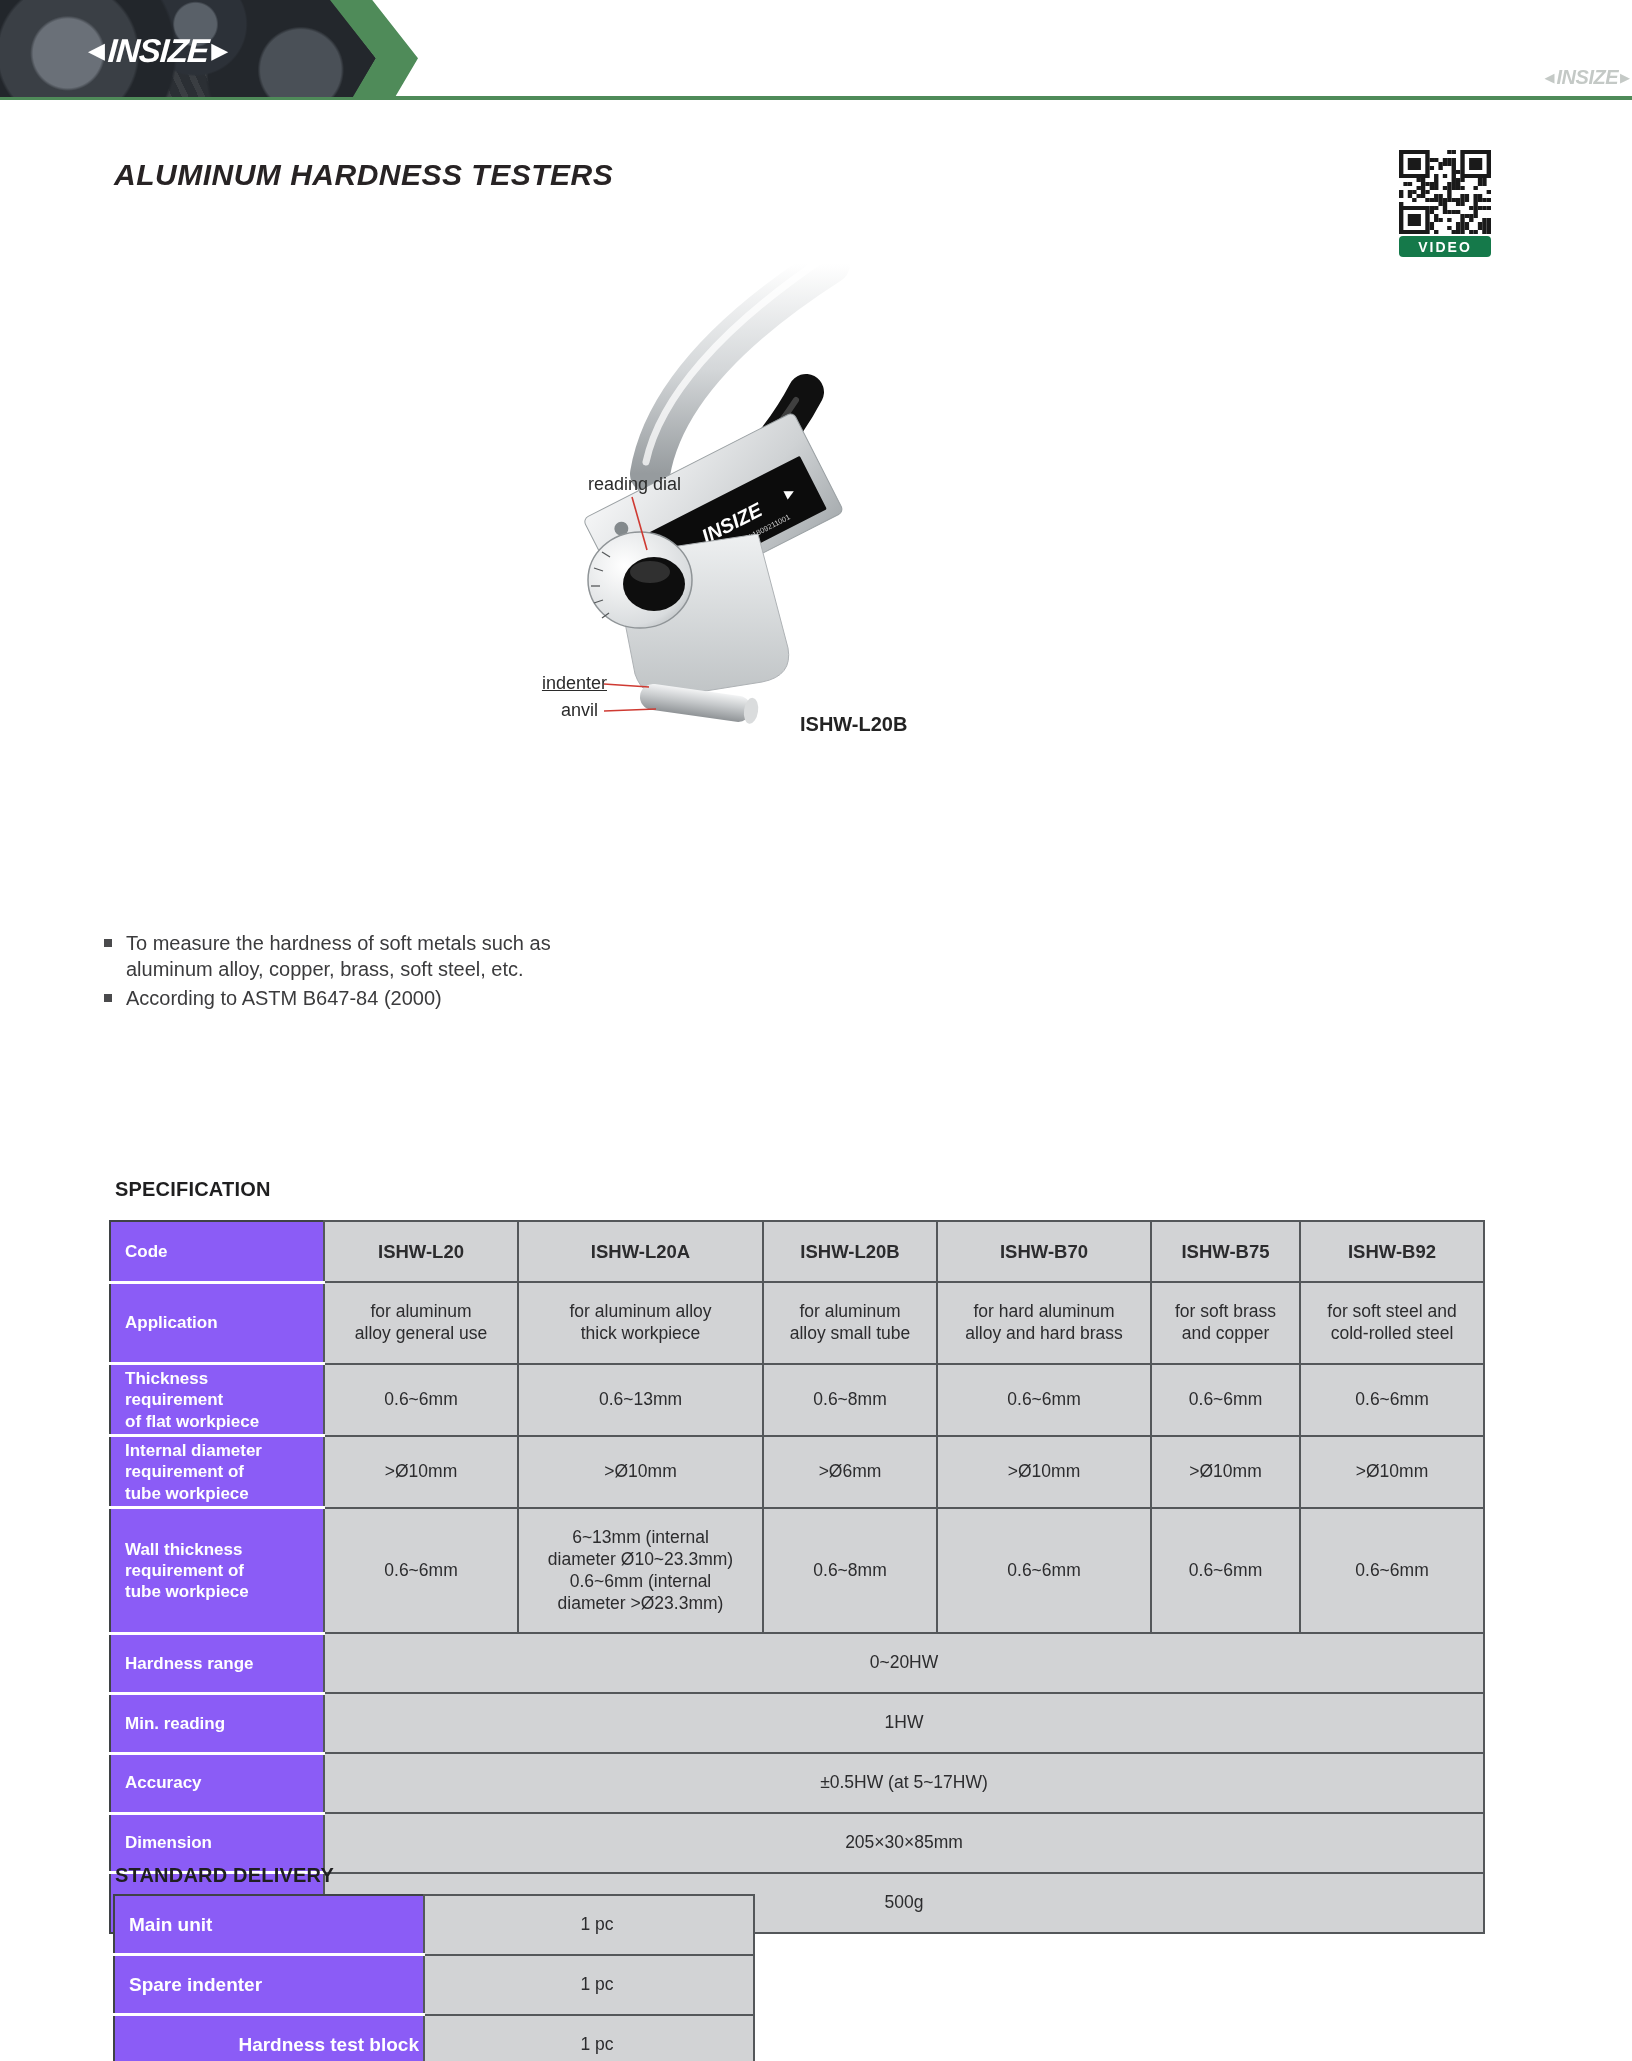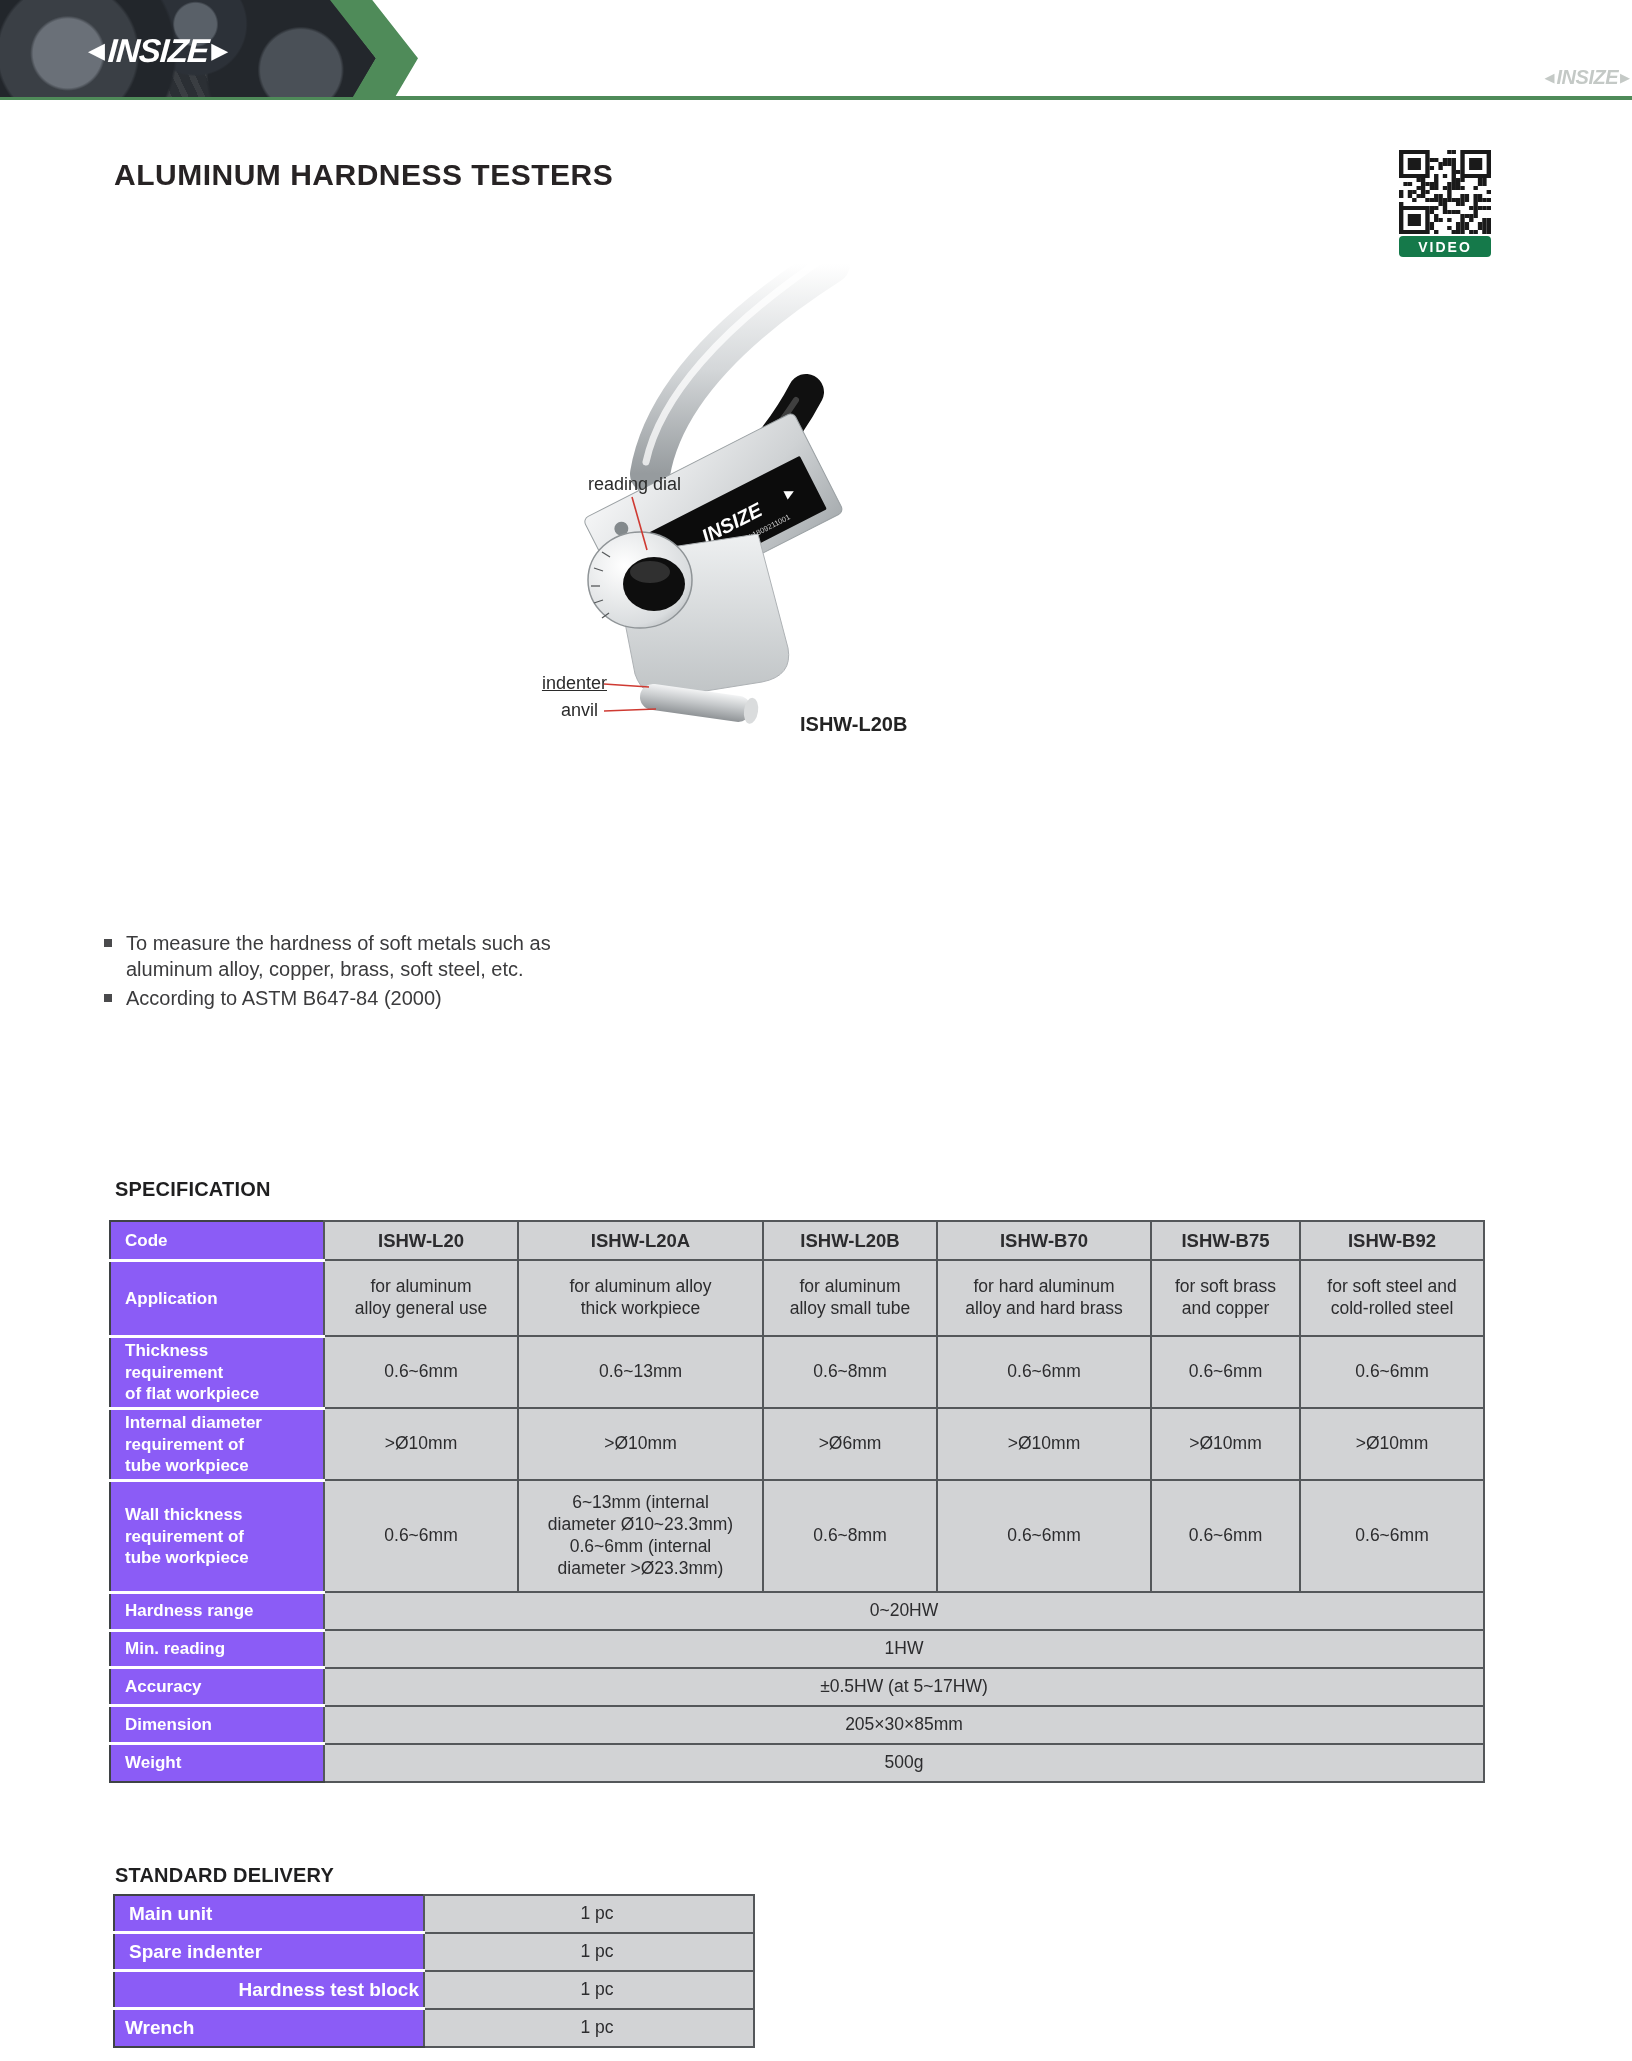--- a/index.html
+++ b/index.html
@@ -29,21 +29,21 @@
   }
   .brand-logo .arrow{font-size:22px;line-height:1;font-family:"DejaVu Sans",sans-serif;}
   .brand-logo .word{font-size:33px;letter-spacing:-1px;transform:skewX(-4deg);}
   .brand-watermark{
     position:absolute;left:1510px;top:66px;width:120px;display:flex;justify-content:flex-end;align-items:center;gap:2px;
     color:#c4c9c6;font-style:italic;font-weight:bold;z-index:1;
   }
   .brand-watermark .arrow{font-size:13px;font-family:"DejaVu Sans",sans-serif;}
   .brand-watermark .word{font-size:20px;letter-spacing:-0.5px;}
   
-  .page-title{position:absolute;left:114px;top:158px;font-size:30px;font-weight:bold;color:#272324;letter-spacing:.5px;}
+  .page-title{position:absolute;left:114px;top:158px;font-size:30px;font-weight:bold;color:#272324;letter-spacing:.5px;font-style:italic;}
   .qr-wrap{position:absolute;left:1399px;top:150px;width:92px;z-index:2;}
   .qr-wrap svg{display:block;width:92px;height:84px;background:#fff;}
   .video-badge{
     margin-top:2px;height:21px;border-radius:4px;background:#15794a;color:#fff;
     display:flex;align-items:center;justify-content:center;font-size:14px;font-weight:bold;letter-spacing:2px;
   }
   
   .figure-svg{position:absolute;left:420px;top:230px;width:480px;height:530px;}
   .fig-label{position:absolute;font-size:18px;color:#2b2b2b;}
   .fig-label.right{text-align:right;}
@@ -61,21 +61,21 @@
     border:2px solid #3f4346;}
   th.glabel{
     background:#8b5cf6;color:#fff;font-weight:bold;font-size:17px;text-align:left;vertical-align:middle;
     padding:2px 4px 2px 14px;line-height:1.25;white-space:pre-line;
     border-top:3px solid #fff;border-bottom:3px solid #fff;border-right:2px solid #54575a;border-left:2px solid #3f4346;
   }
   th.glabel.dark-top{border-top:2px solid #3f4346;}
   th.glabel.dark-bottom{border-bottom:2px solid #3f4346;}
   td.val{
     background:#d2d3d5;color:#2c2c2e;font-size:17.5px;text-align:center;vertical-align:middle;
-    border:2px solid #54575a;padding:7px 6px;line-height:1.25;white-space:pre-line;
+    border:2px solid #54575a;padding:18px 6px;line-height:1.25;white-space:pre-line;
   }
   td.val.codehead{font-weight:bold;font-size:18.5px;}
   td.val.left{text-align:center;padding-left:22px;}
   tr.h36{height:36px;} tr.h72{height:76px;margin-top:36px;} tr.h84{height:72px;} tr.h112{height:112px;}
   tr.h30{height:30px;border-radius:9px;} tr.h37{height:37px;}
 </style>
 </head>
 <body>
 
 <div id="page">

